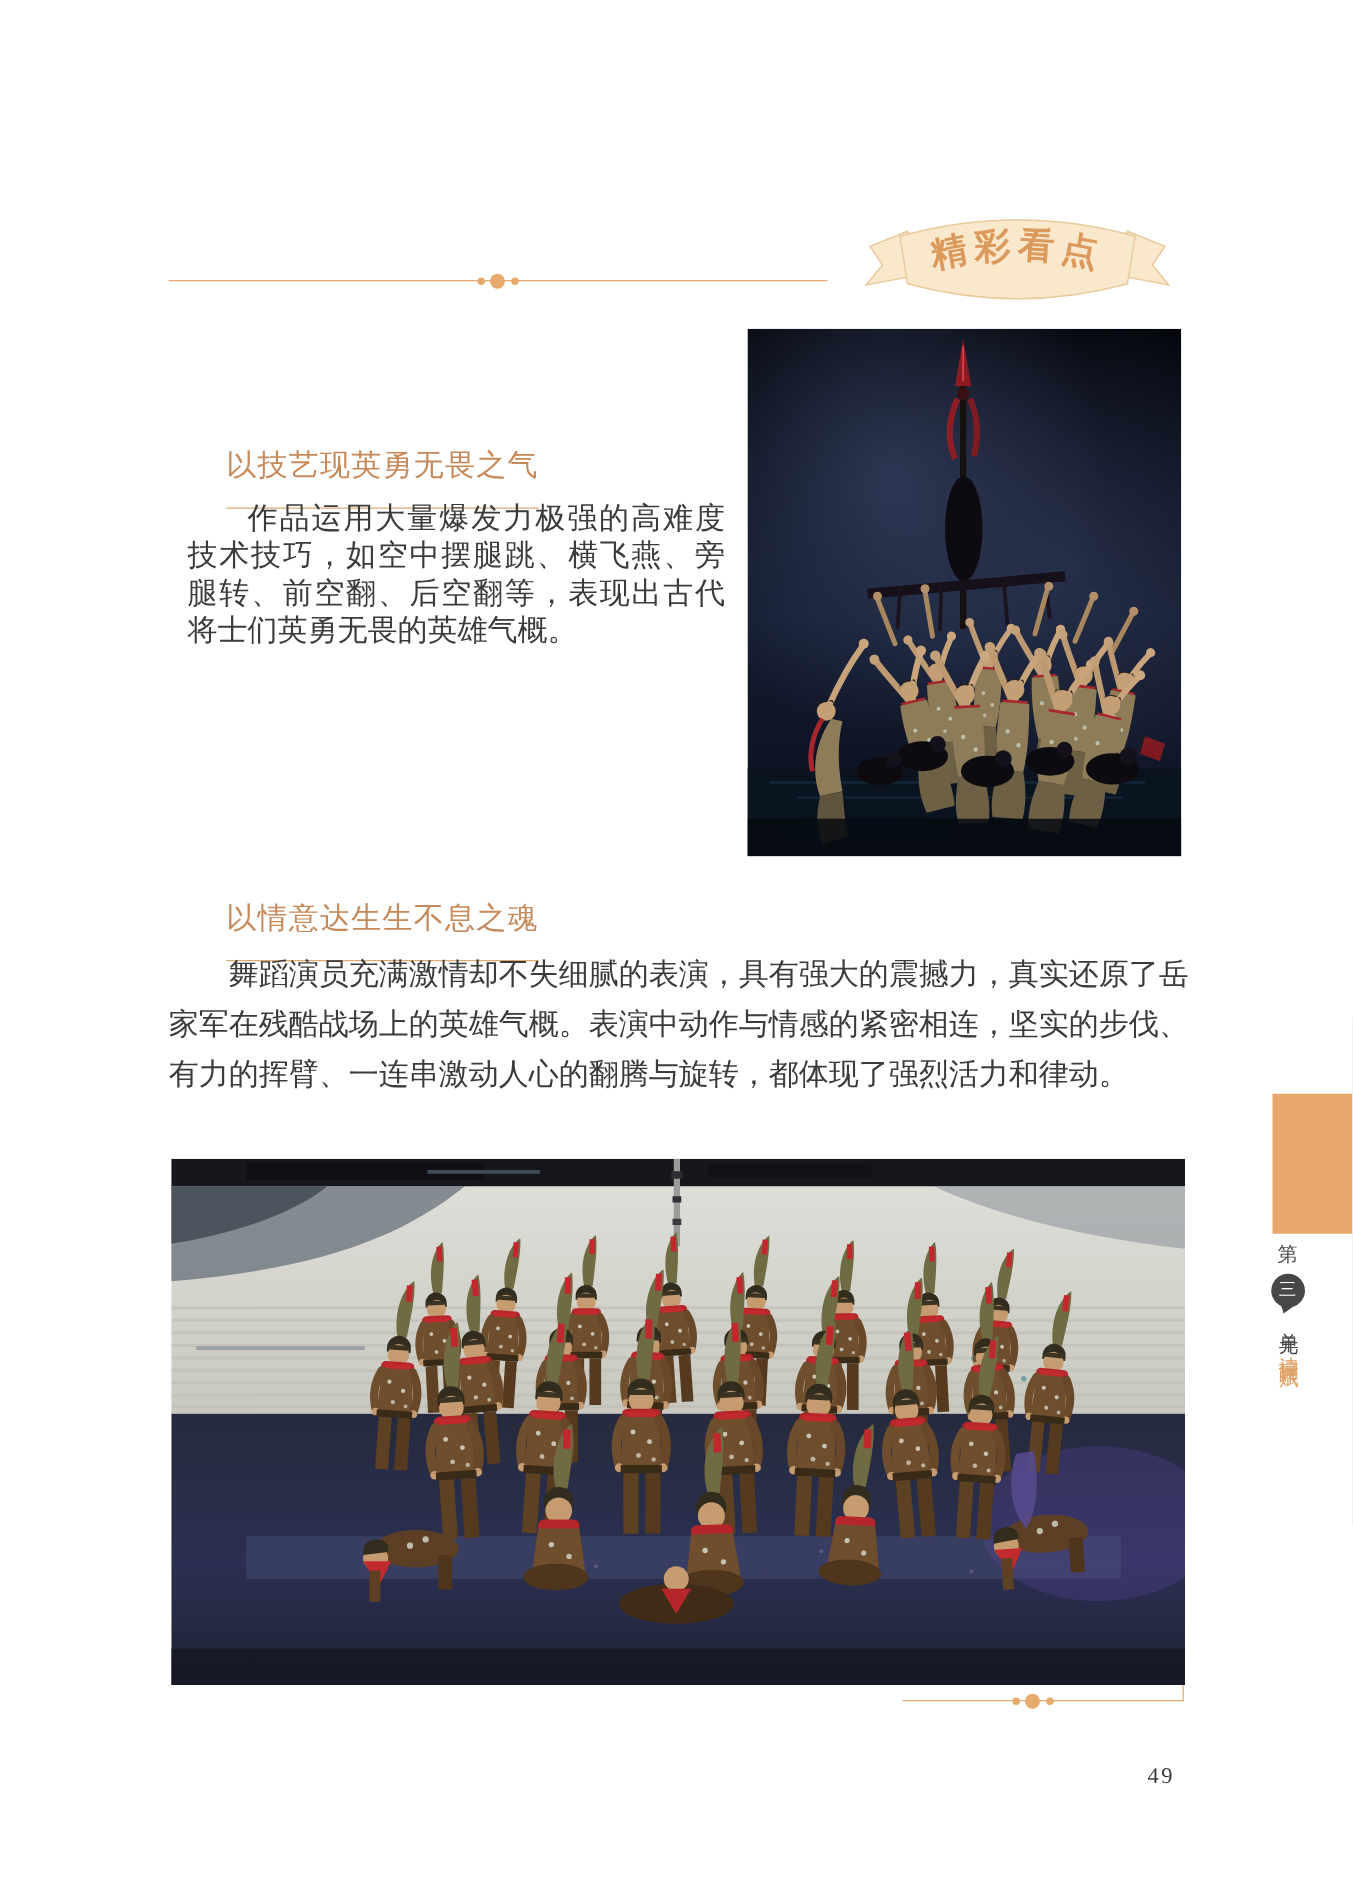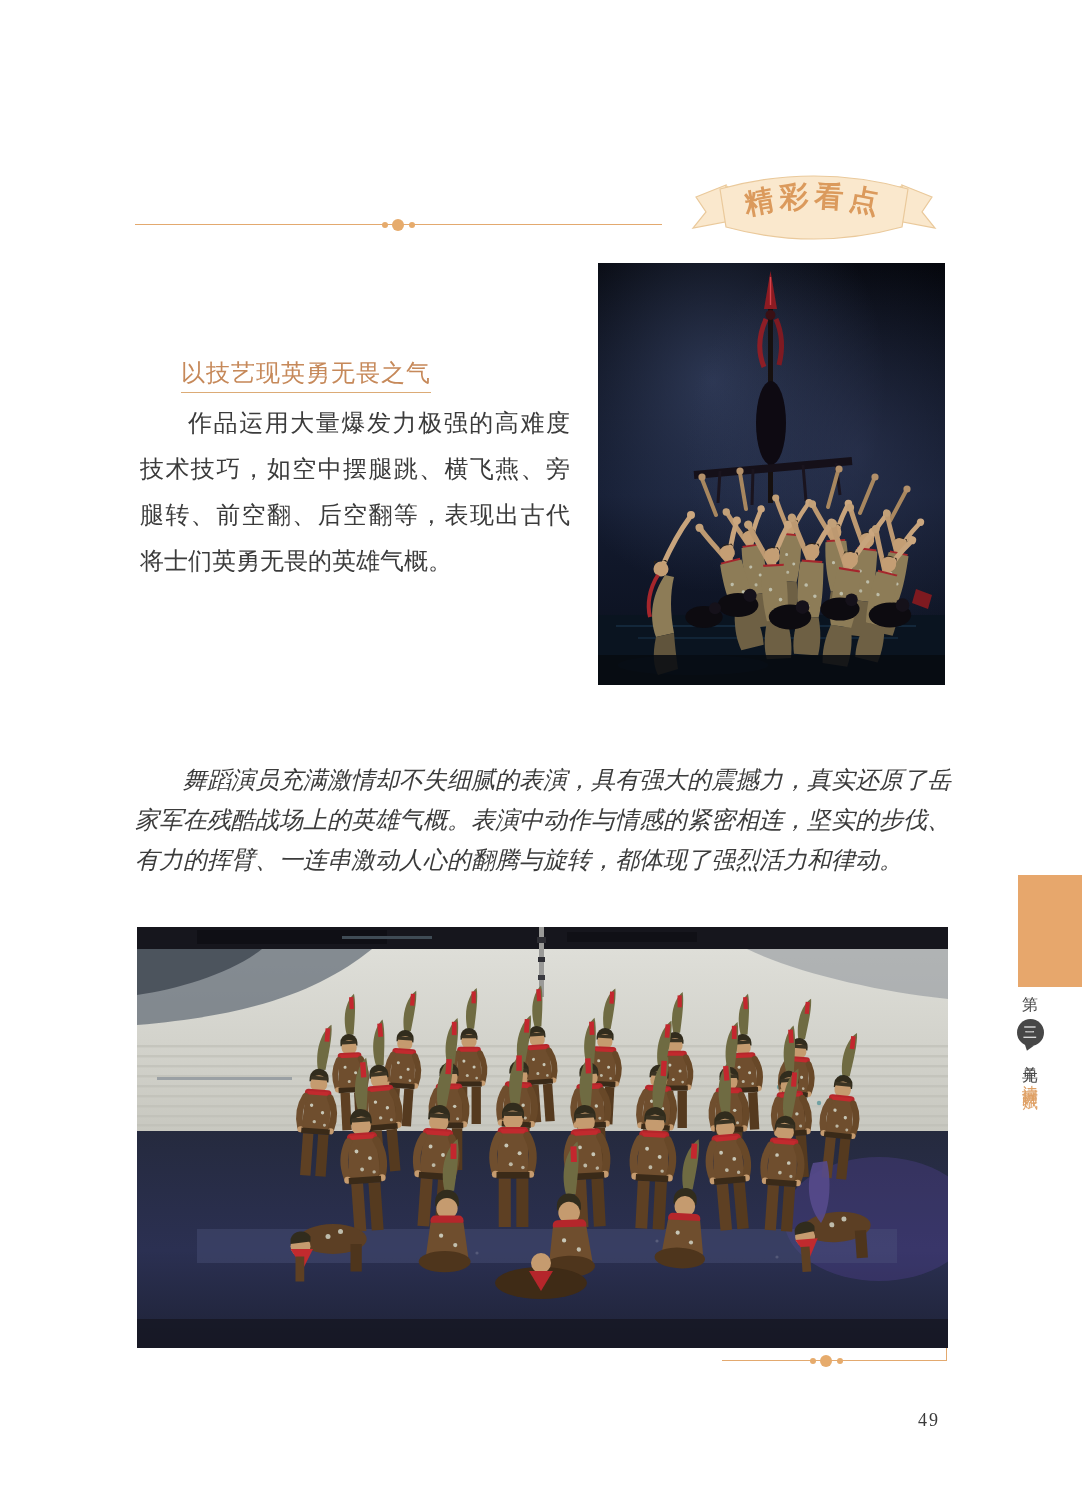--- a/index.html
+++ b/index.html
@@ -34,34 +34,34 @@
 
   
   .banner{position:absolute;left:688px;top:157px;width:252px;height:96px;}
 
   
   .sec-heading{
     position:absolute;
     font-size:24px;line-height:1.3;
     color:#C6895A;
     letter-spacing:1px;
-    padding-bottom:3px;
+    padding-bottom:17px;
     border-bottom:1px solid #DCAB76;
     white-space:nowrap;
   }
   .h1{left:181px;top:358px;}
   .h2{left:181px;top:720px;}
   .body-para{
     position:absolute;
     font-size:24px;color:#3B3B3B;
     text-align:justify;text-justify:inter-ideograph;
     text-indent:2em;
   }
-  .p1{left:140px;top:400px;width:430px;line-height:46px;}
-  .p2{left:135px;top:760px;width:816px;line-height:40px;font-style:italic;}
+  .p1{left:150px;top:400px;width:430px;line-height:30px;}
+  .p2{left:135px;top:760px;width:816px;line-height:40px;}
 
   
   .photo{position:absolute;display:block;}
   .photo1{left:598px;top:263px;width:347px;height:422px;}
   .photo2{left:137px;top:927px;width:811px;height:421px;}
   .photo svg{display:block;width:100%;height:100%;}
 
   
   .side-block{
     position:absolute;left:1018px;top:875px;width:64px;height:112px;
@@ -246,20 +246,21 @@
         <polygon points="318,326 334,332 330,346 314,340" fill="#7E1A20"></polygon>
       </g>
 
       <rect x="0" y="392" width="347" height="30" fill="#070A10" opacity="0.85"></rect>
     </svg>
   </div>
 
   <div class="sec-heading h1">以技艺现英勇无畏之气</div>
   <div class="body-para p1">作品运用大量爆发力极强的高难度技术技巧，如空中摆腿跳、横飞燕、旁腿转、前空翻、后空翻等，表现出古代将士们英勇无畏的英雄气概。</div>
 
+  <div class="sec-heading h2">以情意达生生不息之魂</div>
   <div class="body-para p2">舞蹈演员充满激情却不失细腻的表演，具有强大的震撼力，真实还原了岳家军在残酷战场上的英雄气概。表演中动作与情感的紧密相连，坚实的步伐、有力的挥臂、一连串激动人心的翻腾与旋转，都体现了强烈活力和律动。</div>
 
   <div class="photo photo2" role="img" aria-label="舞台剧照：身着褐色战袍、披红巾的舞者群像">
     <svg viewBox="0 0 811 421" preserveAspectRatio="none">
       <defs>
         <linearGradient id="p2floor" x1="0" y1="0" x2="0" y2="1">
           <stop offset="0" stop-color="#252A3E"></stop>
           <stop offset="0.55" stop-color="#2B3052"></stop>
           <stop offset="1" stop-color="#1E2236"></stop>
         </linearGradient>

